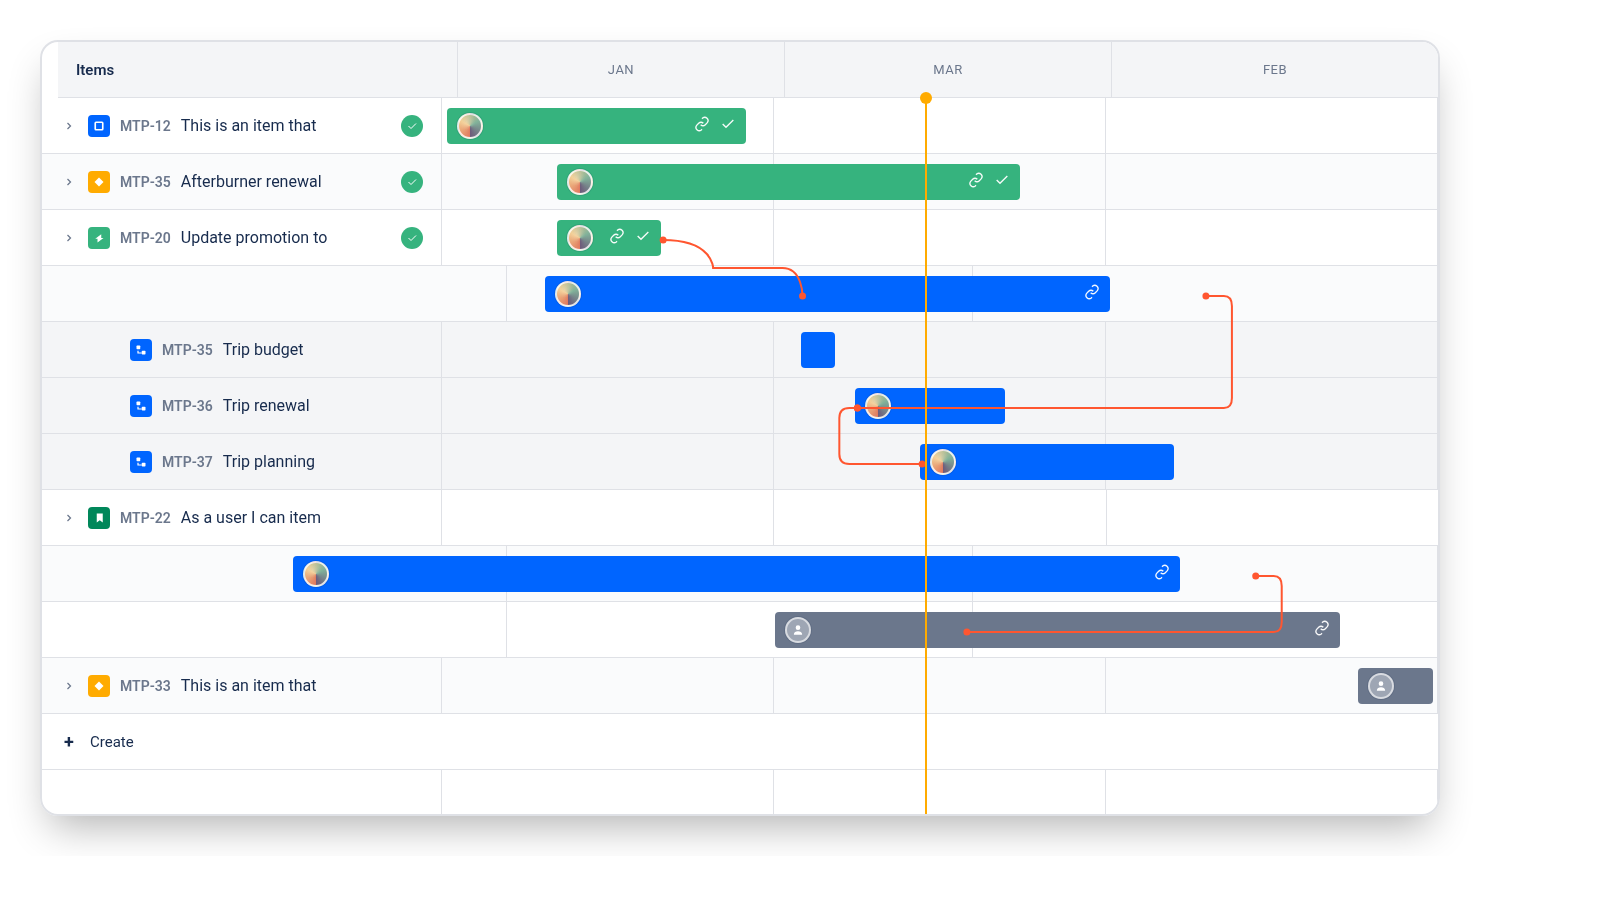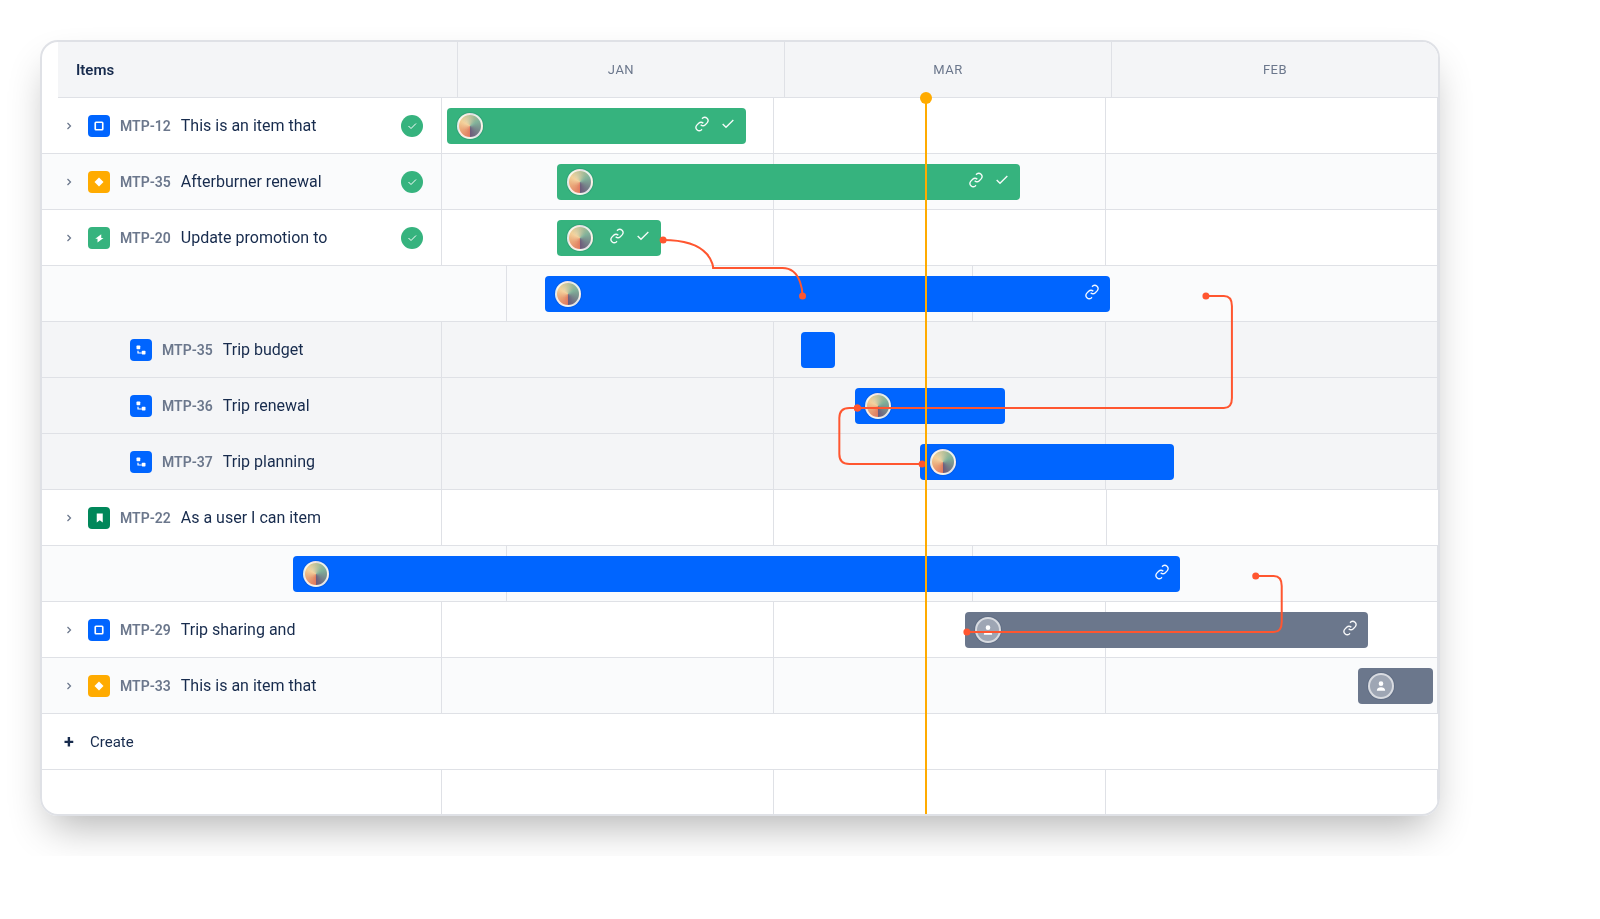--- a/index.html
+++ b/index.html
@@ -365,35 +365,20 @@
             <span class="actions">
               <span><svg viewBox="0 0 24 24">
                   <path d="M10 13a5 5 0 0 0 7 0l3-3a5 5 0 0 0-7-7l-1 1"></path>
                   <path d="M14 11a5 5 0 0 0-7 0l-3 3a5 5 0 0 0 7 7l1-1"></path>
                 </svg></span>
             </span>
           </div>
     </div>
   </div>
       <div class="row ">
-    <div class="item-cell">
-      <span class="expander">
-            <svg viewBox="0 0 24 24" width="12" height="12" fill="none" stroke="currentColor" stroke-width="2.5">
-              <polyline points="9 6 15 12 9 18"></polyline>
-            </svg>
-          </span>
-      <span class="type-square" style="background:#0065ff">
-            <svg viewBox="0 0 16 16">
-              <rect x="3" y="3" width="10" height="10" rx="1" fill="none" stroke="#fff" stroke-width="2.2"></rect>
-            </svg>
-          </span>
-      <span class="key">MTP-29</span>
-      <span class="title">Trip sharing and</span>
-
-    </div>
     <div class="timeline-cell">
       <div class="month-bg"></div>
           <div class="month-bg"></div>
           <div class="month-bg"></div>
       <div class="bar" style="left:52.5%; width:40.5%; background:#6b778c">
             <span class="avatar generic">
               <svg viewBox="0 0 24 24">
                 <path d="M12 12a4 4 0 1 0-4-4 4 4 0 0 0 4 4Zm0 2c-4 0-7 2-7 5v1h14v-1c0-3-3-5-7-5Z"></path>
               </svg>
             </span>

